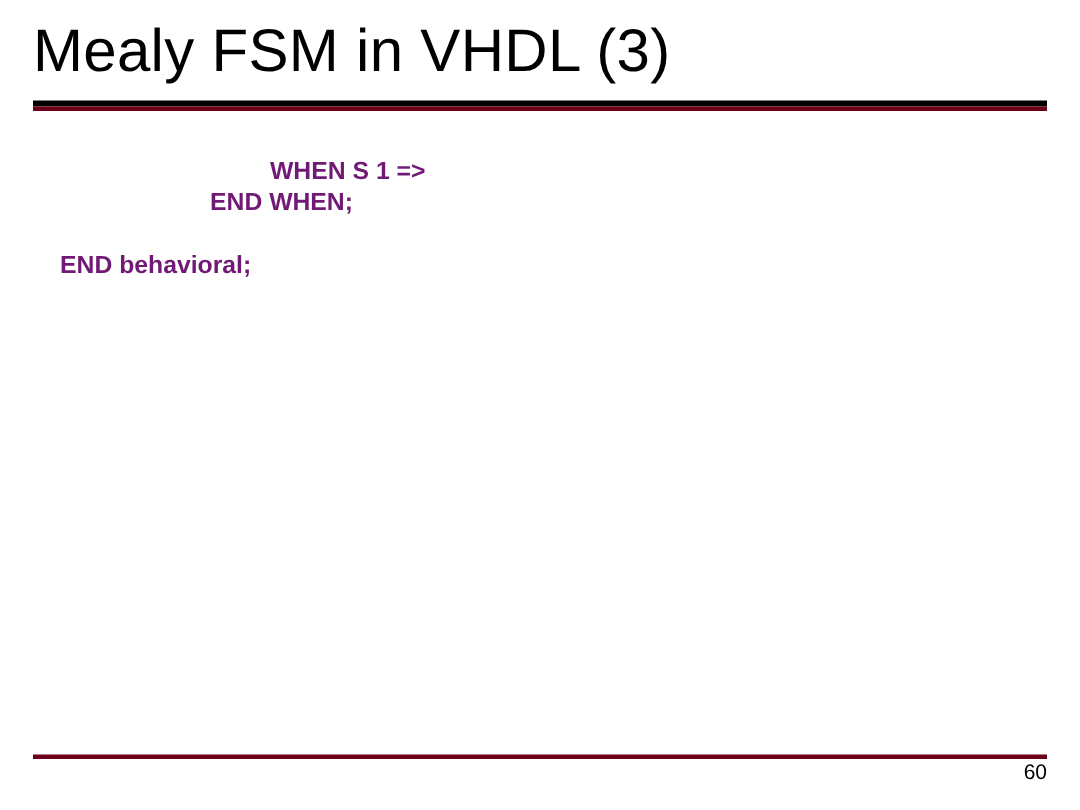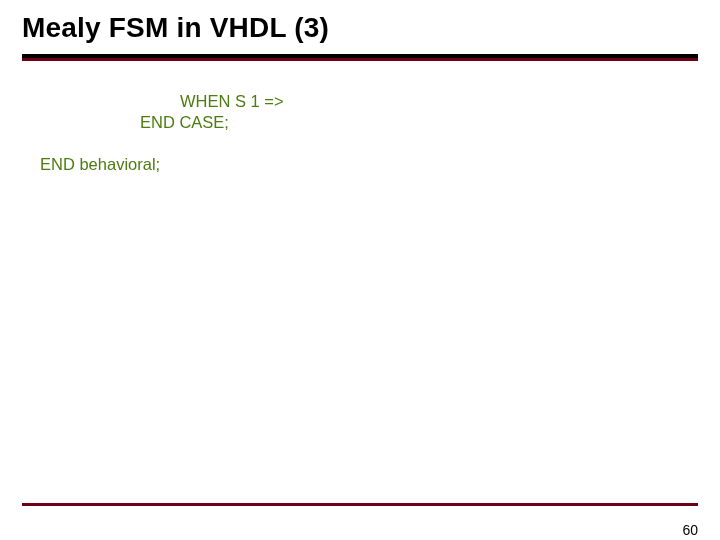--- a/index.html
+++ b/index.html
@@ -1,44 +1,44 @@
 <!DOCTYPE html>
 <html><head>
 <meta charset="utf-8">
 <style>
   * { margin: 0; padding: 0; box-sizing: border-box; }
   html, body { width: 720px; height: 540px; background: #fff; font-family: Arial, Helvetica, sans-serif; }
   .slide { width: 720px; height: 540px; position: relative; }
   .title-block { padding: 12px 0 0 22px; }
-  .title { font-size: 28px; font-weight: 700; color: #000; letter-spacing: 0.2px; }
+  .title { font-size: 40px; font-weight: 400; color: #000; letter-spacing: 0.2px; }
   .rule-top { height: 4px; background: #000; margin: 10px 22px 0 22px; }
   .rule-accent { height: 3px; background: #6b0018; margin: 0 22px 0 22px; }
-  .content { padding: 30px 0 0 40px; font-family: Arial, Helvetica, sans-serif; font-weight: normal; font-size: 16.5px; color: #4d7c0f; line-height: 1.3; }
+  .content { padding: 30px 0 0 40px; font-family: Arial, Helvetica, sans-serif; font-weight: bold; font-size: 16.5px; color: #701a75; line-height: 1.3; }
   .code-line { white-space: pre; }
   .ind1 { padding-left: 140px; }
   .ind2 { padding-left: 174px; }
   .ind3 { padding-left: 212px; }
   .ind-endcase { padding-left: 100px; }
   .ind-endproc { padding-left: 0px; }
   .gap { height: 20px; }
   .bottom-rule { position: absolute; left: 22px; right: 22px; bottom: 34px; height: 3px; background: #6b0018; }
-  .page-num { position: absolute; right: 22px; bottom: 2px; font-size: 14px; color: #000; }
+  .page-num { position: absolute; right: 22px; bottom: 18px; font-size: 14px; color: #000; }
 </style>
 </head>
 <body>
 
 <div class="slide">
   <div class="title-block">
     <div class="title">Mealy FSM in VHDL (3)</div>
   </div>
   <div class="rule-top"></div>
   <div class="rule-accent"></div>
 
   <div class="content">
     <div class="code-line ind1">WHEN S 1 =&gt;</div>
-    <div class="code-line ind-endcase">END CASE;</div>
+    <div class="code-line ind-endcase">END WHEN;</div>
     <div class="gap"></div>
     <div class="code-line ind-endproc">END behavioral;</div>
   </div>
 
   <div class="bottom-rule"></div>
   <div class="page-num">60</div>
 </div>
 
 </body></html>

